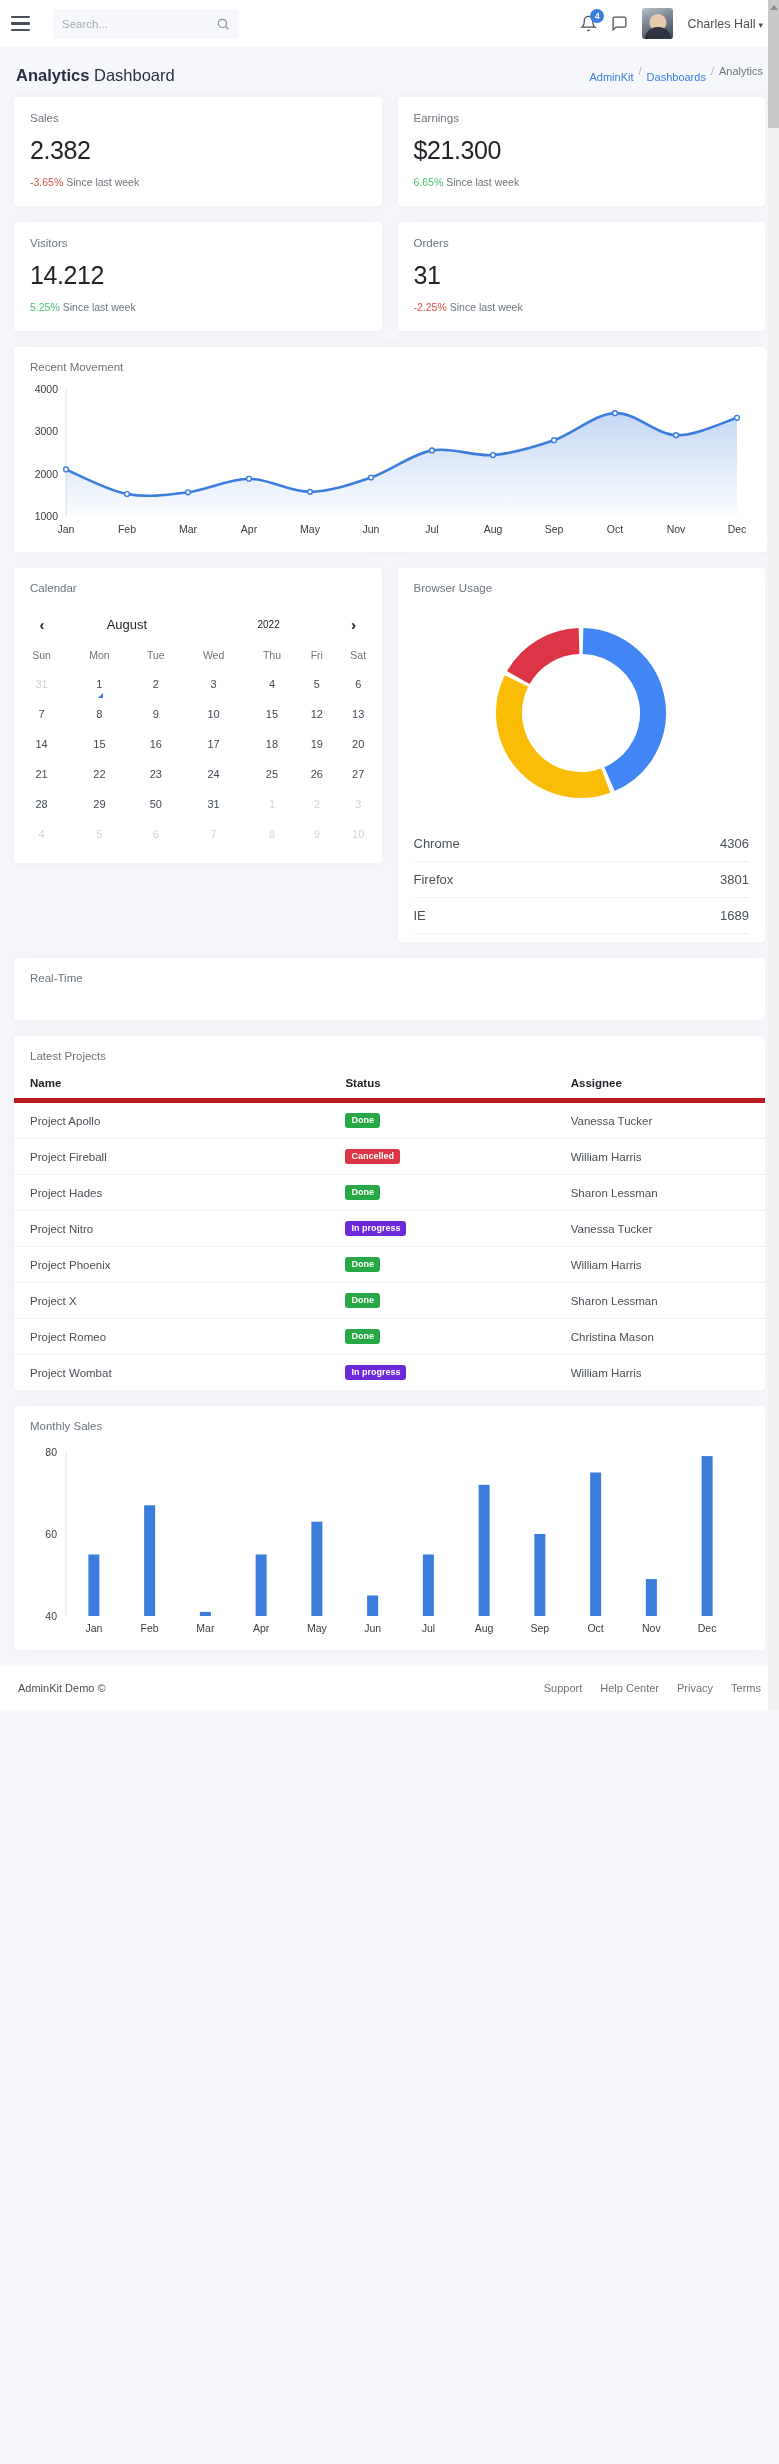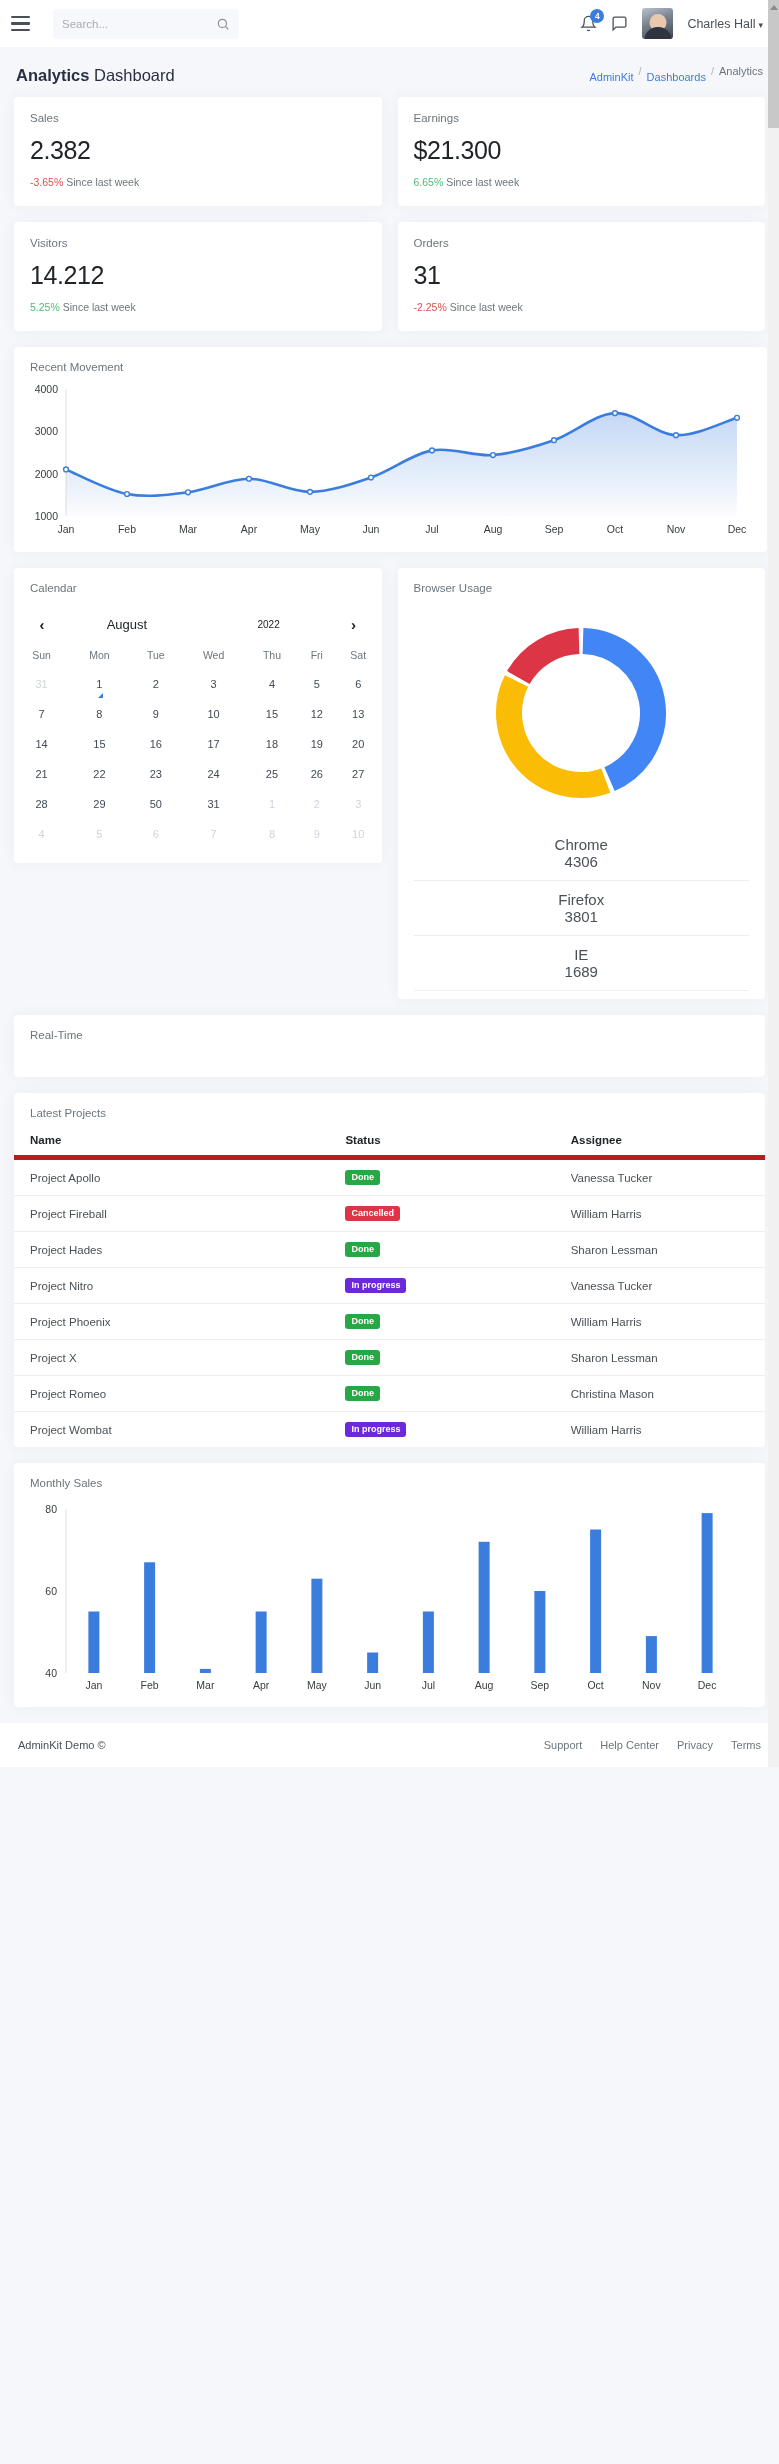--- a/index.html
+++ b/index.html
@@ -126,22 +126,22 @@
     width: 0; height: 0; margin-left: -1px;
     border-left: 5px solid transparent;
     border-bottom: 5px solid #3b7ddd;
   }
 
   
   .donut-wrap { display: flex; justify-content: center; padding: 24px 0 18px 0; }
   .browser-list { padding: 0 16px 8px 16px; }
   .browser-row {
     display: flex; justify-content: space-between; align-items: center;
-    font-size: 15px; color: #495057;
-    padding: 10px 0; border-bottom: 1px solid #eceef1; flex-direction: column;
+    font-size: 13px; color: #495057;
+    padding: 10px 0; border-bottom: 1px solid #eceef1;
   }
   .browser-row .val { color: #495057; }
 
   
   .realtime-card { height: 62px; }
 
   
   table.projects { width: 100%; border-collapse: collapse; margin-top: 8px; }
   table.projects th {
     text-align: left; font-size: 11.5px; color: #212529; font-weight: bold;

